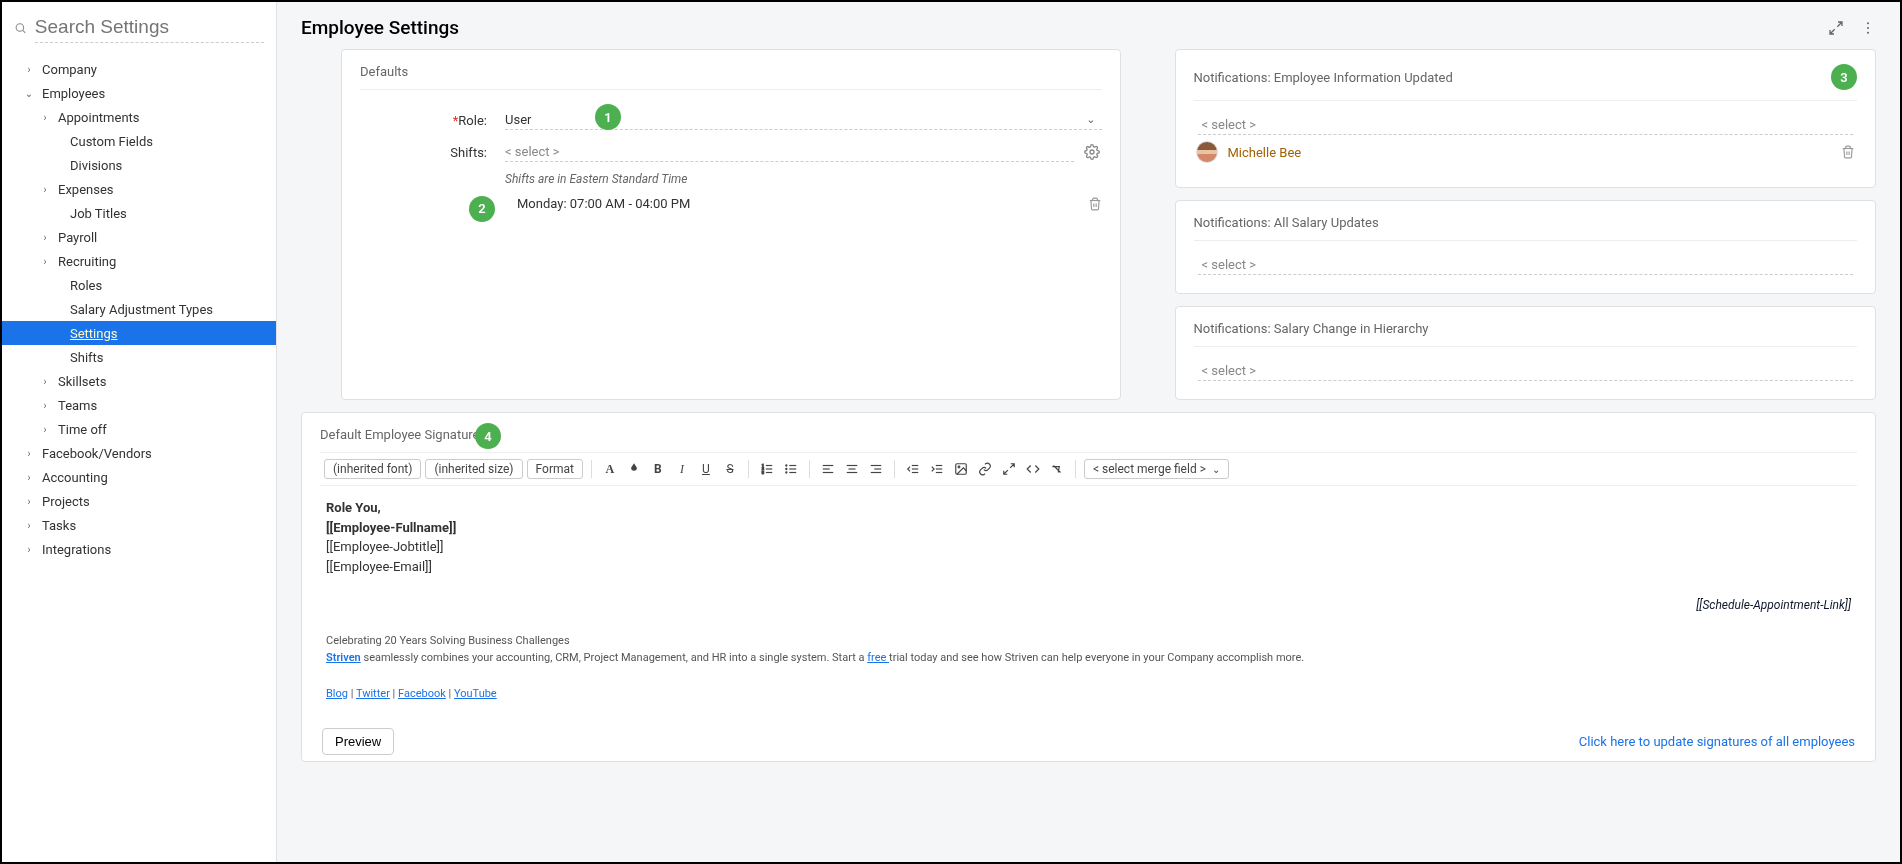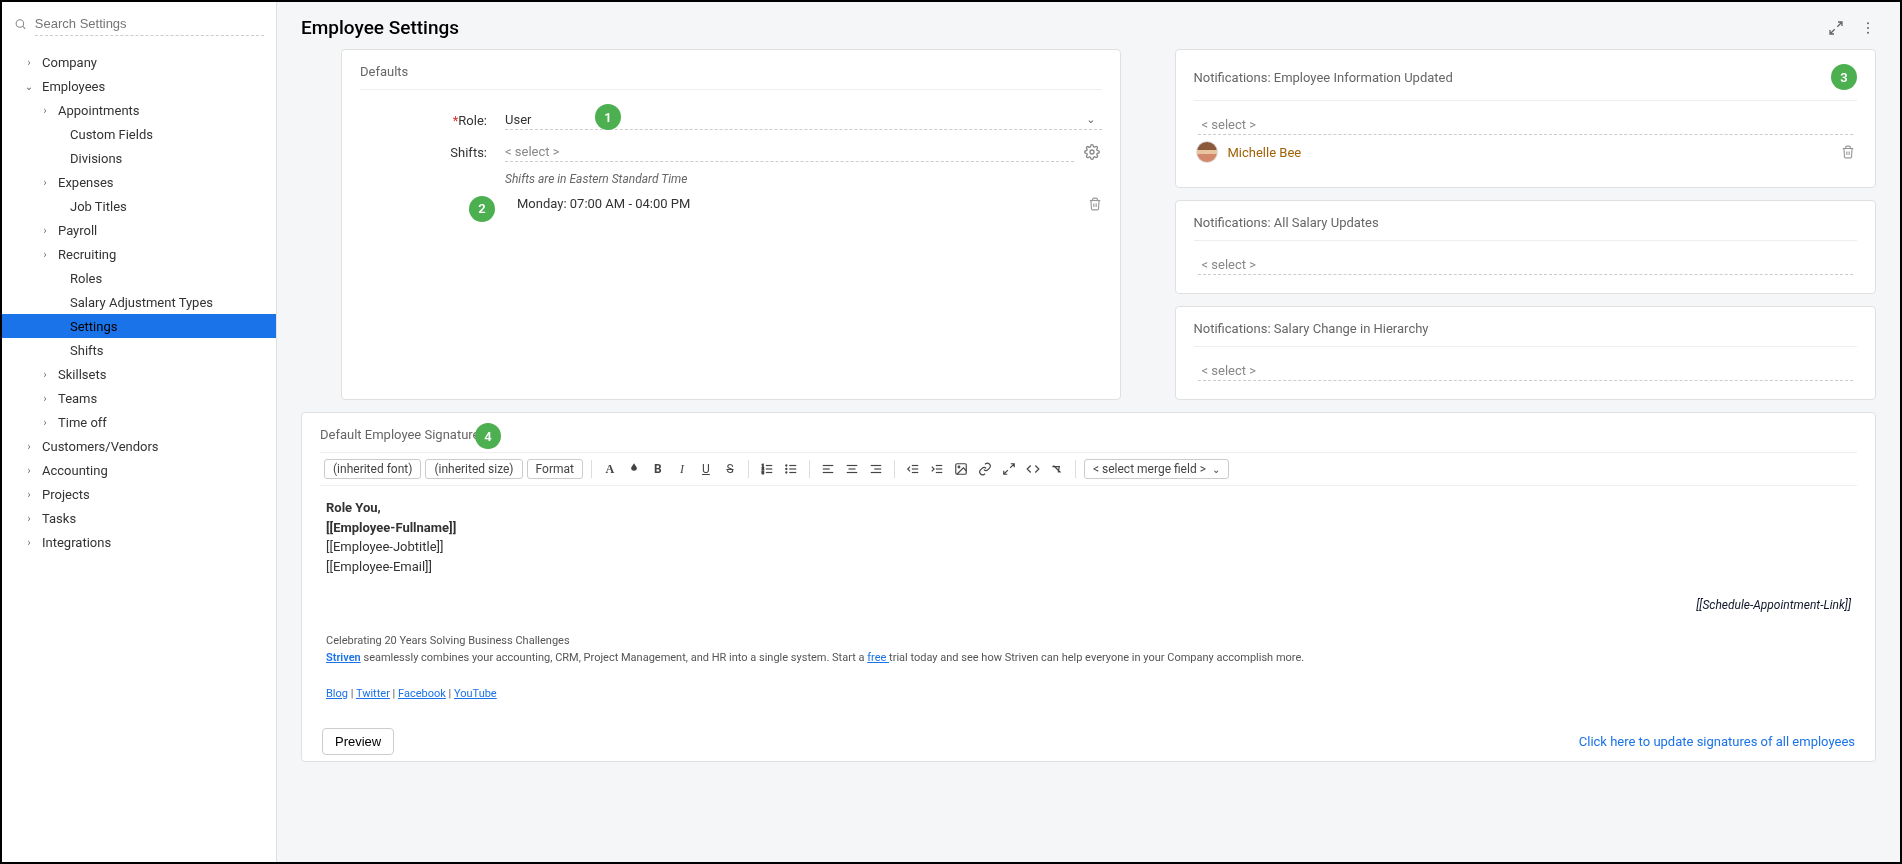--- a/index.html
+++ b/index.html
@@ -1,26 +1,26 @@
 <!DOCTYPE html>
 <html><head>
 <meta charset="utf-8">
 <style>
 * { box-sizing: border-box; margin: 0; padding: 0; }
 body { font-family: -apple-system, BlinkMacSystemFont, "Segoe UI", Roboto, Arial, sans-serif; font-size: 13px; color: #333; background: #fff; }
 .app { display: flex; width: 1902px; height: 864px; border: 2px solid #000; }
 .sidebar { width: 275px; border-right: 1px solid #e0e0e0; display: flex; flex-direction: column; }
 .search-row { display: flex; align-items: center; padding: 10px 12px; gap: 8px; }
-.search-row input { border: none; outline: none; font-size: 13px; width: 100%; padding: 4px 0; border-bottom: 1px dashed #ccc; color: #666; }
+.search-row input { border: none; outline: none; font-size: 19px; width: 100%; padding: 4px 0; border-bottom: 1px dashed #ccc; color: #666; }
 .nav { flex: 1; overflow-y: auto; padding-top: 4px; }
 .nav-item { display: flex; align-items: center; padding: 5px 12px 5px 20px; cursor: pointer; color: #333; font-size: 13px; height: 24px; }
 .nav-item.level-0 { padding-left: 20px; }
 .nav-item.level-1 { padding-left: 36px; }
 .nav-item.level-2 { padding-left: 48px; }
-.nav-item.active { background: #1a73e8; color: #000000; }
+.nav-item.active { background: #1a73e8; color: #fef9c3; text-decoration: underline; }
 .chev { width: 14px; display: inline-block; text-align: center; margin-right: 6px; font-size: 10px; color: #666; }
 .nav-item.active .chev { color: #fff; }
 .main { flex: 1; background: #f5f6f8; display: flex; flex-direction: column; overflow: hidden; }
 .page-header { display: flex; align-items: center; justify-content: space-between; padding: 14px 24px 10px; }
 .page-title { font-size: 19px; font-weight: 500; color: #000000; }
 .header-icons { display: flex; gap: 16px; color: #666; }
 .content { flex: 1; display: flex; flex-direction: column; padding: 0 24px 12px; gap: 12px; overflow: auto; }
 .row1 { display: flex; gap: 14px; }
 .panel { background: #fff; border: 1px solid #e0e0e0; border-radius: 4px; padding: 14px 18px 18px; margin-left: 40px; }
 .panel-title { font-size: 13px; color: #666; padding-bottom: 10px; border-bottom: 1px solid #eee; margin-bottom: 14px; }
@@ -132,21 +132,21 @@
         <div class="nav-item level-1">
           <span class="chev">›</span>
           <span>Teams</span>
         </div>
         <div class="nav-item level-1">
           <span class="chev">›</span>
           <span>Time off</span>
         </div>
         <div class="nav-item level-0">
           <span class="chev">›</span>
-          <span>Customers/Vendors</span>
+          <span>Facebook/Vendors</span>
         </div>
         <div class="nav-item level-0">
           <span class="chev">›</span>
           <span>Accounting</span>
         </div>
         <div class="nav-item level-0">
           <span class="chev">›</span>
           <span>Projects</span>
         </div>
         <div class="nav-item level-0">

